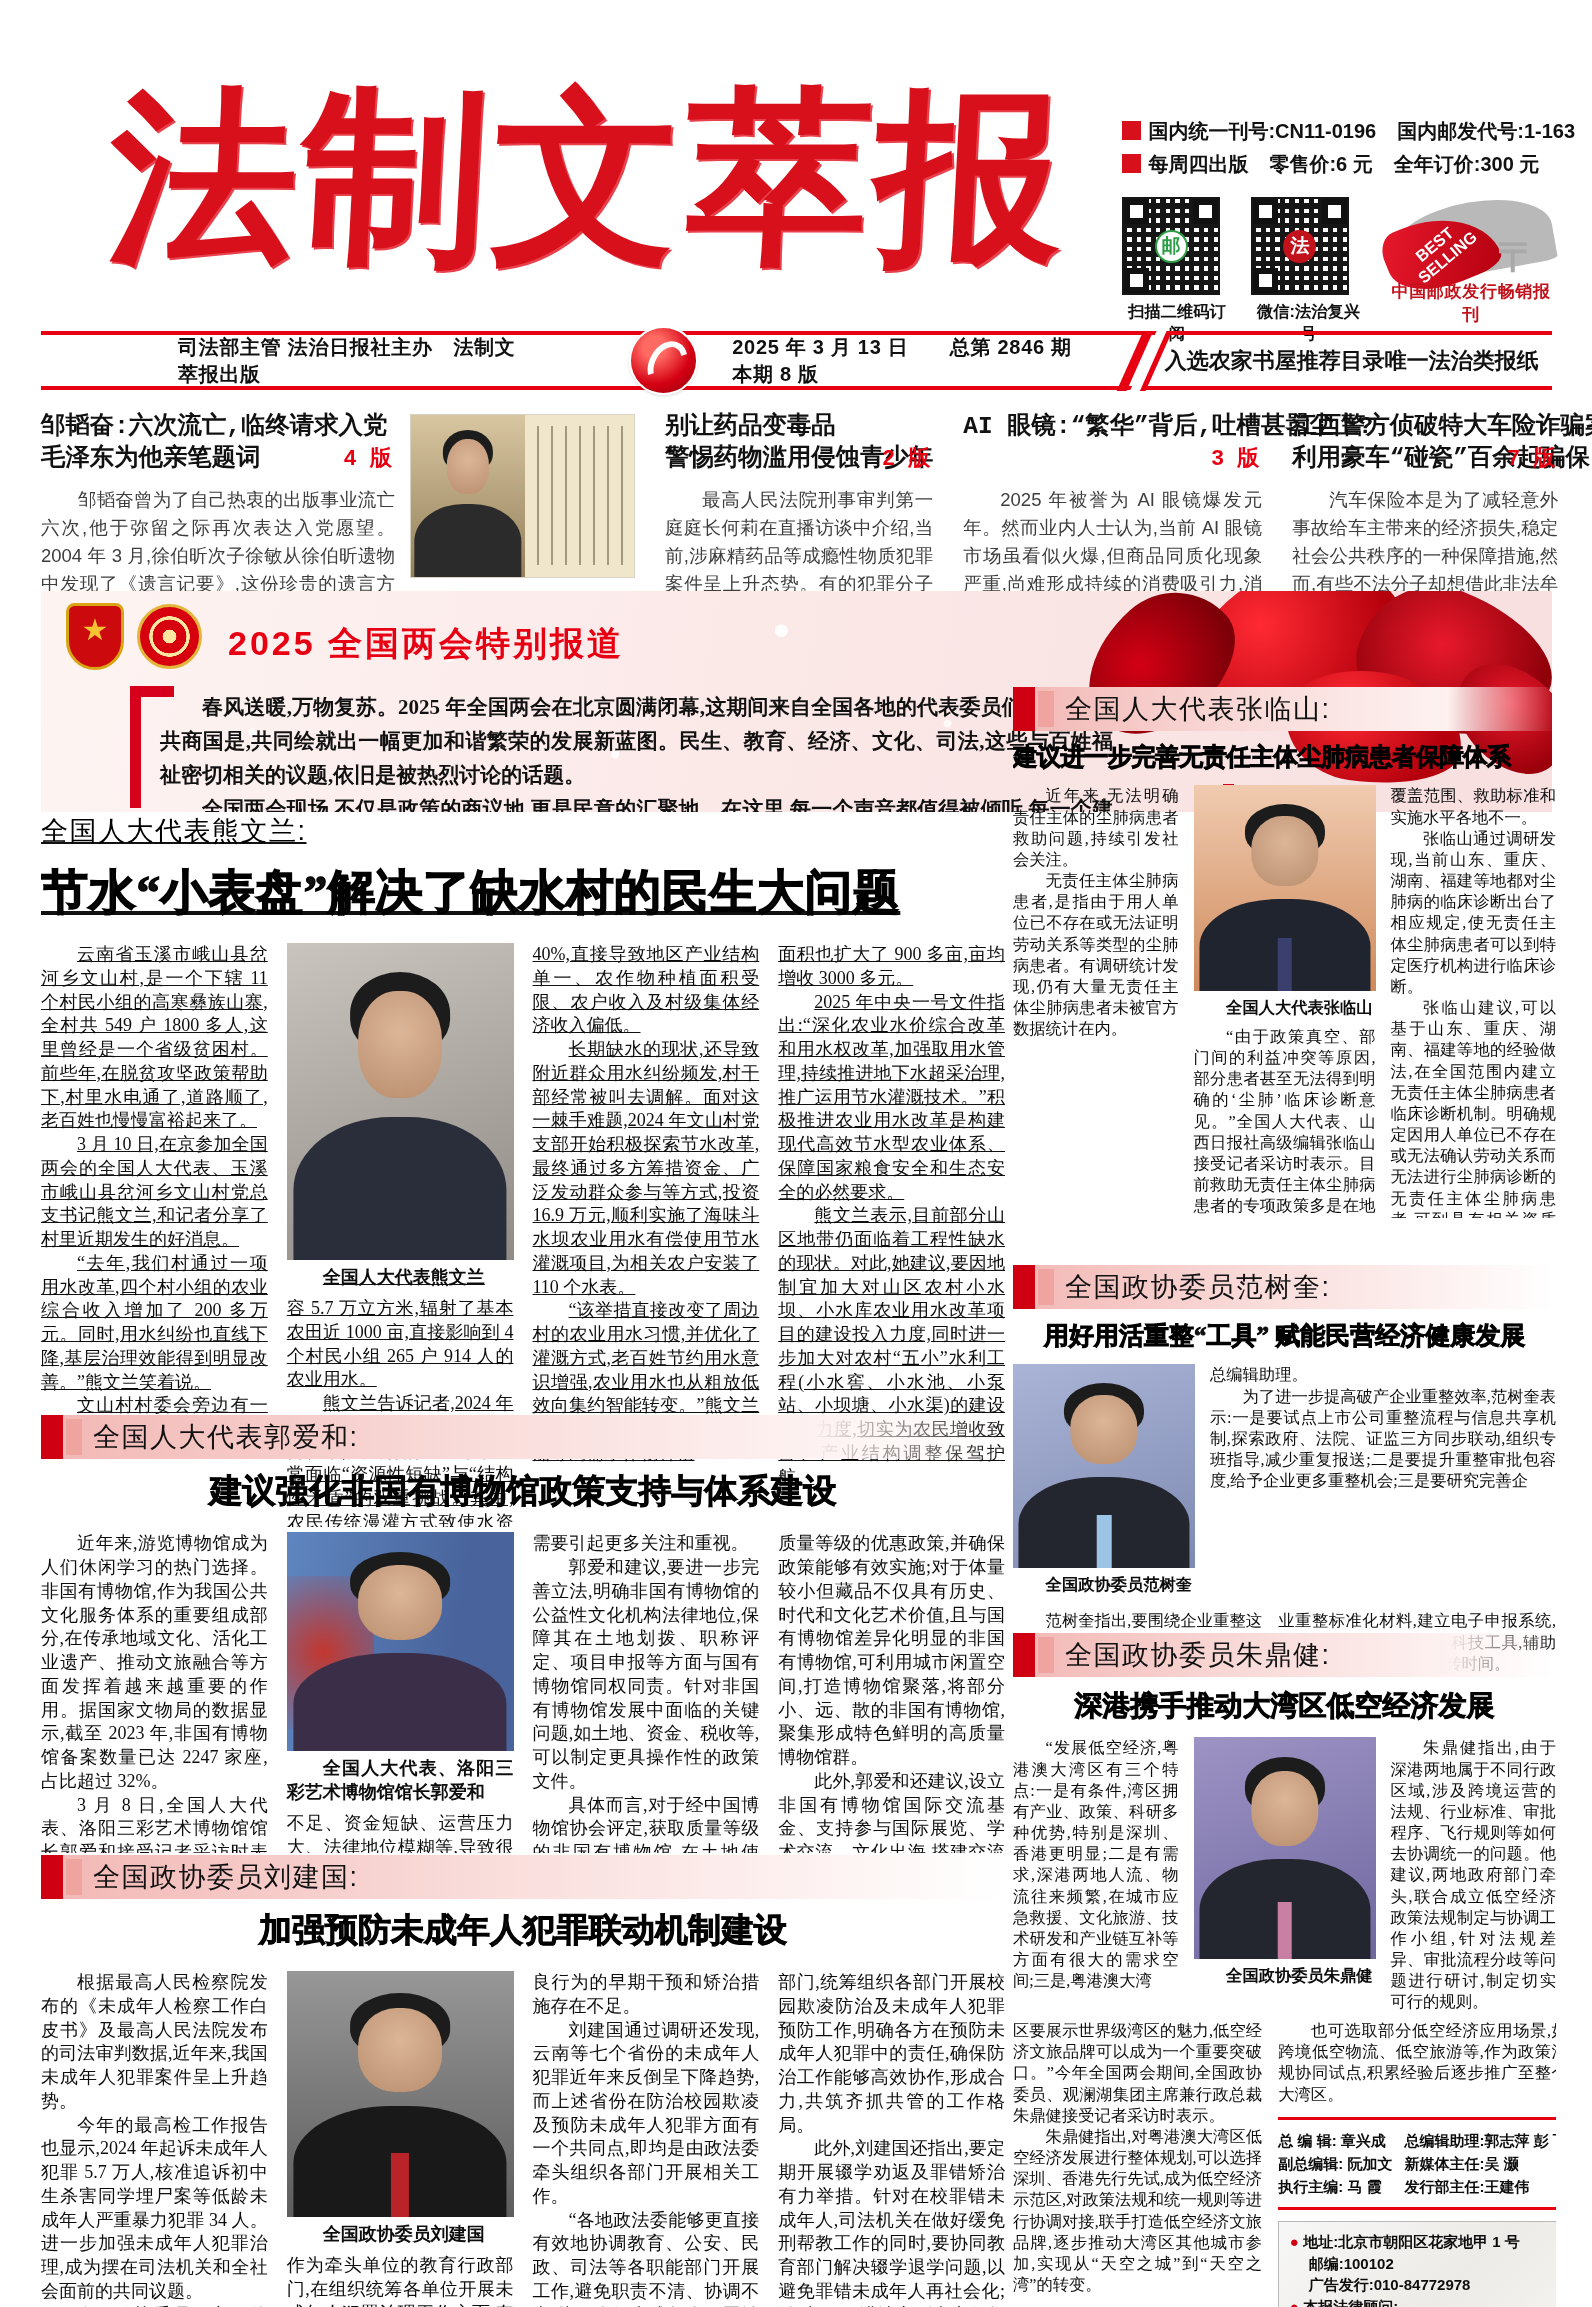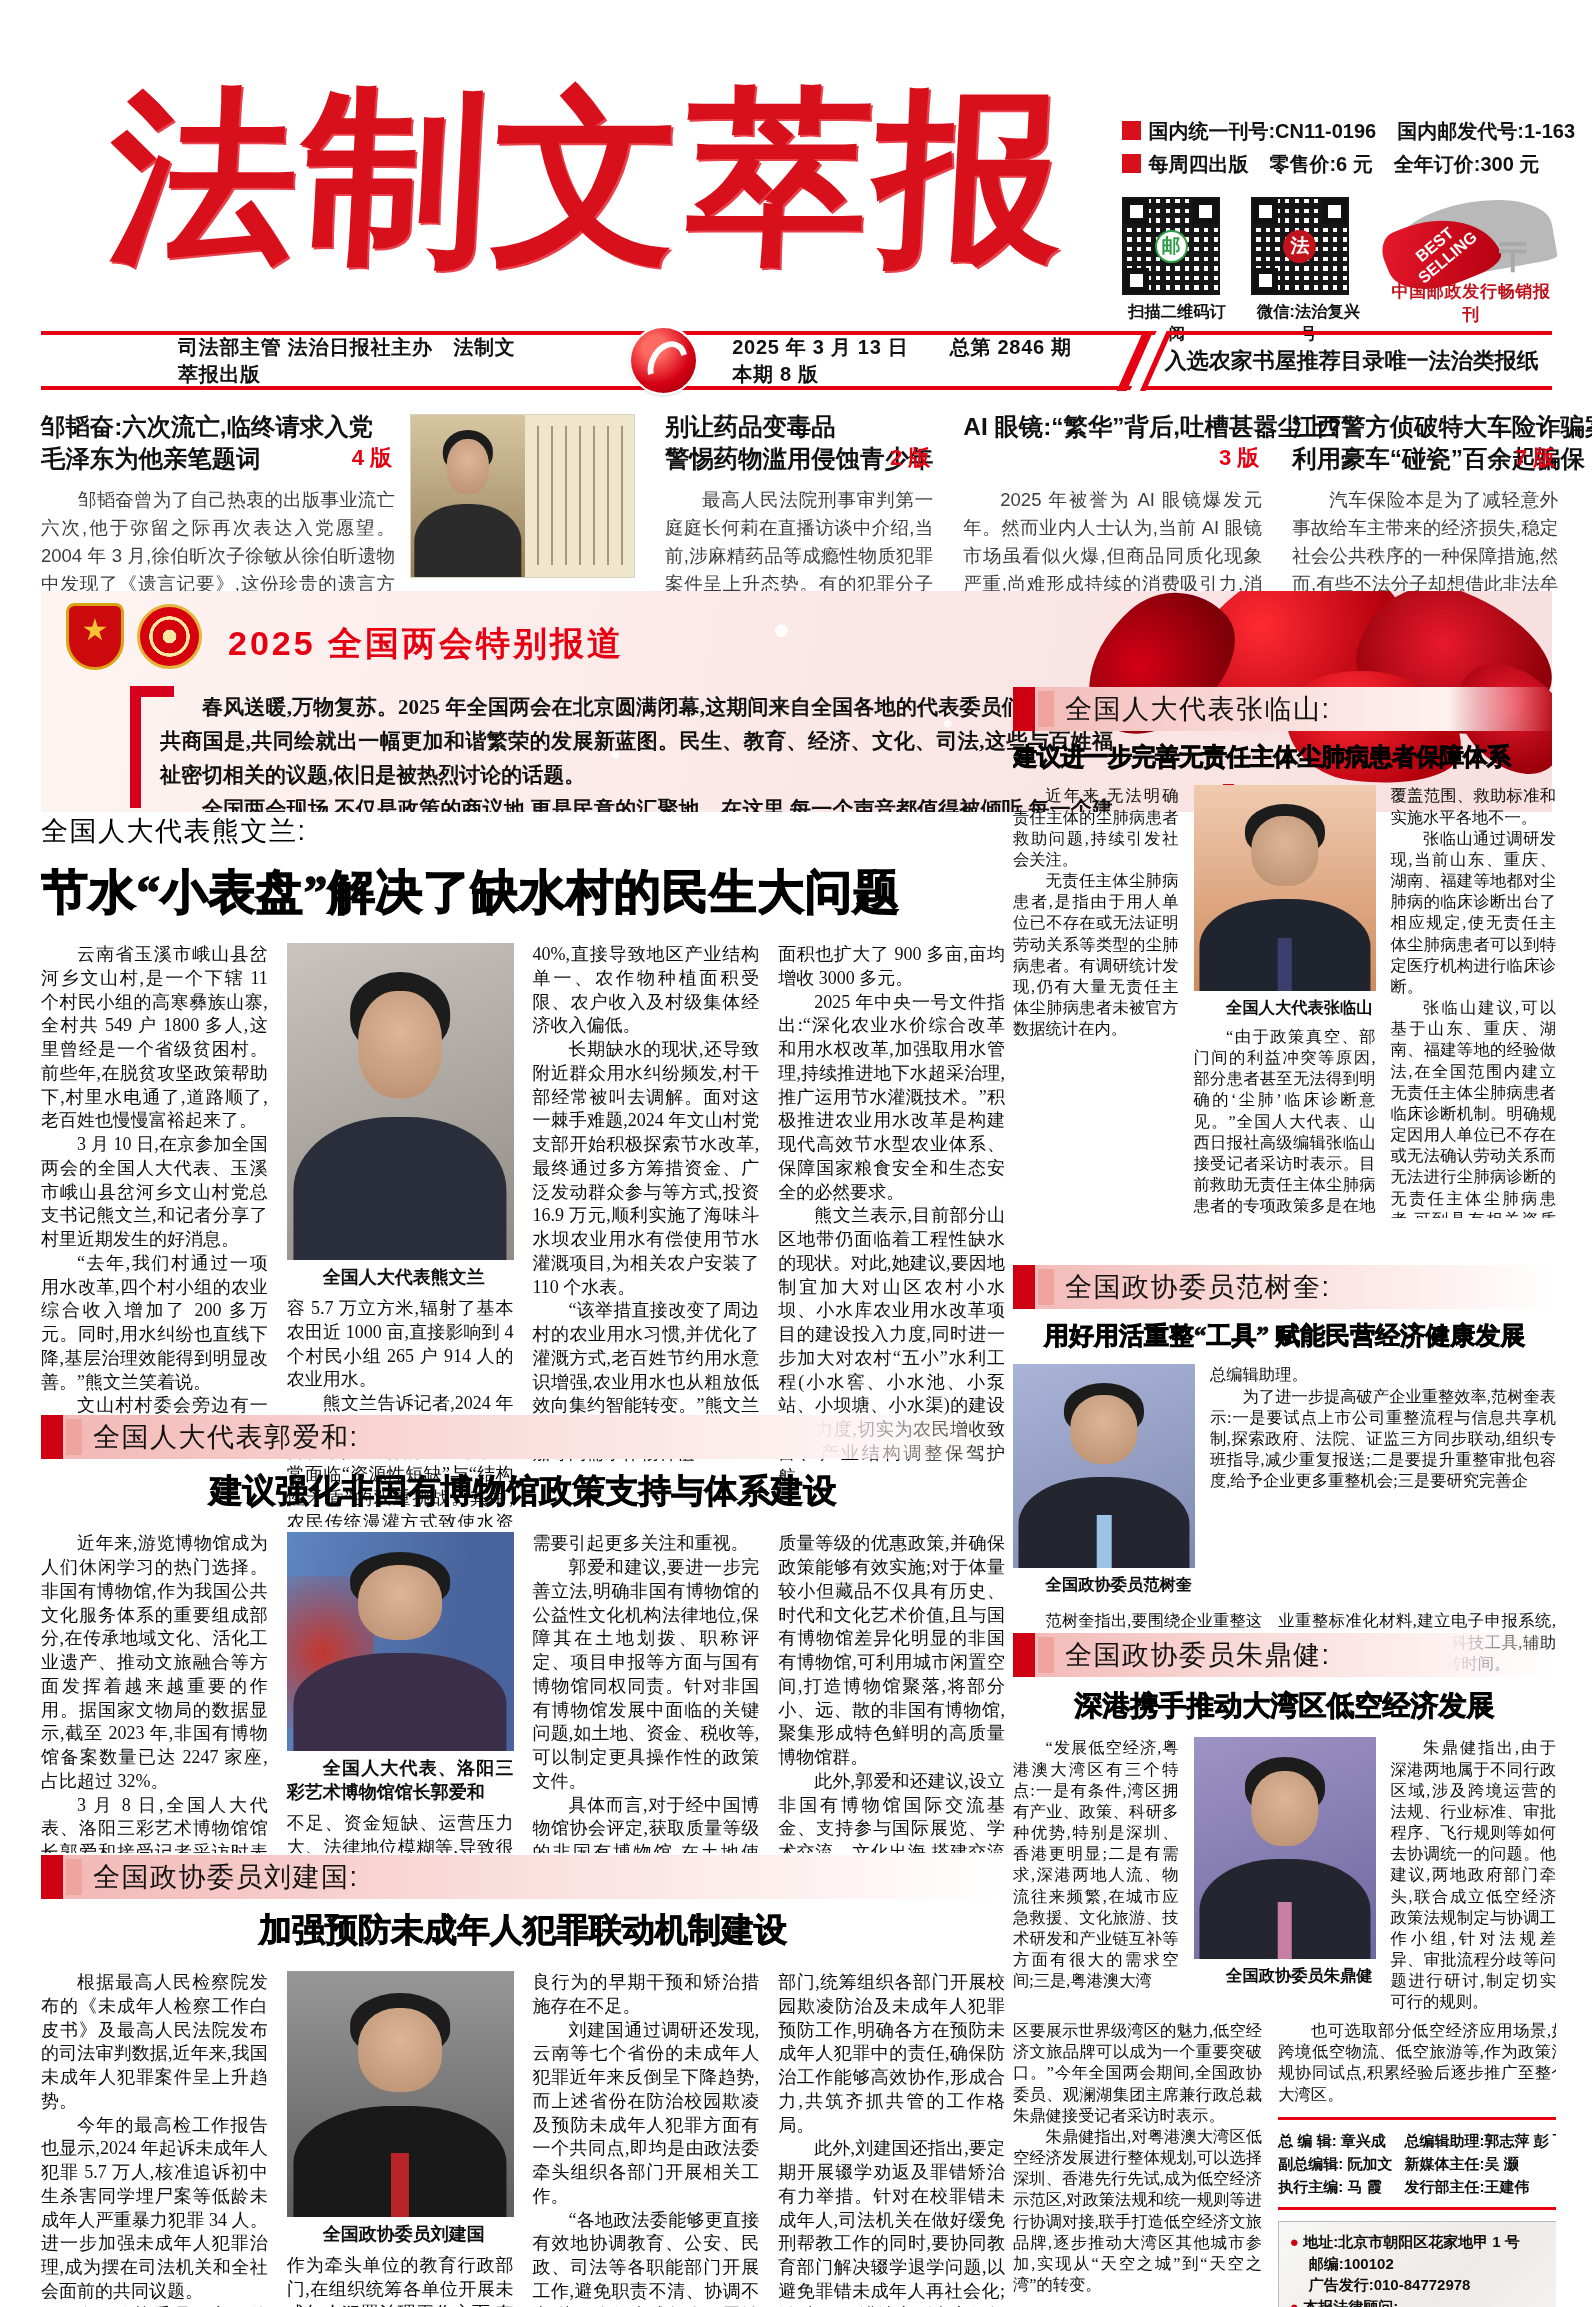--- a/index.html
+++ b/index.html
@@ -58,21 +58,21 @@
   .dl-mid { margin-left:36px; letter-spacing:0.7px; }
   .dl-slant { align-self:stretch; width:12px; background:#e60012; transform:skewX(-24deg);
     margin:-4.4px 25px -4.4px auto; box-shadow:13.3px 0 0 #fff, 19px 0 0 #e60012; }
   .dl-right { font-size:22px; font-weight:900; margin-right:13.3px; white-space:nowrap; }
 
   
   .teasers { position:absolute; left:41px; top:411px; width:1511px; height:175px; display:flex; }
   .tsep { width:0.7px; background:#c9c9c9; margin:4.4px 15px; }
   .t-head { position:relative; }
   .t-head p { font-size:24.4px; font-weight:900; line-height:1.32; white-space:nowrap; }
-  .t-head { min-height:65px; }
+  .t-head { min-height:65px;font-family:Liberation Mono, monospace; }
   .t-page { position:absolute; right:3px; bottom:3px; color:#e60012; font-size:22px; font-weight:900; }
   .t-body { margin-top:10.4px; font-size:18.5px; line-height:1.5; color:#3d3d3d; text-align:justify; }
   .t-body p { text-indent:2em; }
   .teaser1 { width:597px; display:flex; gap:15px; }
   .t1-text { width:354px; }
   .teaser2 { width:293px; } .teaser3 { width:299px; } .teaser4 { width:266px; }
   .t-photo { display:flex; width:225px; height:164px; margin-top:3px; border:0.7px solid #d8d2c2; }
   .t-photo .half-portrait { position:relative; flex:1.05; background:linear-gradient(#d8c6a0,#93805a); overflow:hidden; }
   .t-photo .half-script { flex:1; background:#efe6cb repeating-linear-gradient(90deg, rgba(0,0,0,0) 0 12px, rgba(70,58,30,.45) 12px 14px); background-size:100% 86%; background-repeat:no-repeat; background-position:center; }
 
@@ -130,21 +130,21 @@
     background:#1c1c1c; border-radius:50% 50% 42% 42%; z-index:1; }
   .person::before { content:""; position:absolute; left:50%; top:15%; transform:translateX(-50%); width:37%; height:34%;
     background:radial-gradient(circle at 50% 38%, #dcb698, #b98e6e); border-radius:46% 46% 44% 44%; z-index:2; }
   .person::after { content:""; position:absolute; left:50%; bottom:-5%; transform:translateX(-50%); width:94%; height:50%;
     background:var(--suit,#1d2026); border-radius:46% 46% 0 0; z-index:3; }
   .tie { position:absolute; left:50%; bottom:0; transform:translateX(-50%); width:8%; height:26%;
     background:var(--tie,transparent); z-index:4; }
   .cap { font-size:17px; font-weight:700; line-height:1.35; margin:6px 0 7.4px 0; }
 
   
-  .art-main { left:41px; top:813px; width:964px; height:714px; }
+  .art-main { left:41px; top:813px; width:964px; height:714px;text-decoration:underline; }
   .art-main .photo { height:317px; background:linear-gradient(160deg,#c9c5be 0%, #908b85 100%); }
   .art-guo { left:41px; top:1415px; width:964px; height:438px; }
   .art-guo h2 { font-size:33px; margin:10.4px 0 18px 0; }
   .art-guo .photo { height:219px; background:linear-gradient(100deg,#5f86c0 0%, #49649c 70%); }
   .art-guo .photo::before { content:""; position:absolute; left:-15px; top:20%; width:45%; height:70%;
     background:radial-gradient(circle,#c3372f, rgba(195,55,47,0)); }
   .art-liu { left:41px; top:1855px; width:964px; height:452px; }
   .art-liu h2 { font-size:33px; margin:9px 0 18px 0;text-align:center; }
   .art-liu .photo { height:246px; background:linear-gradient(#979797,#5d5d5d); }
 

